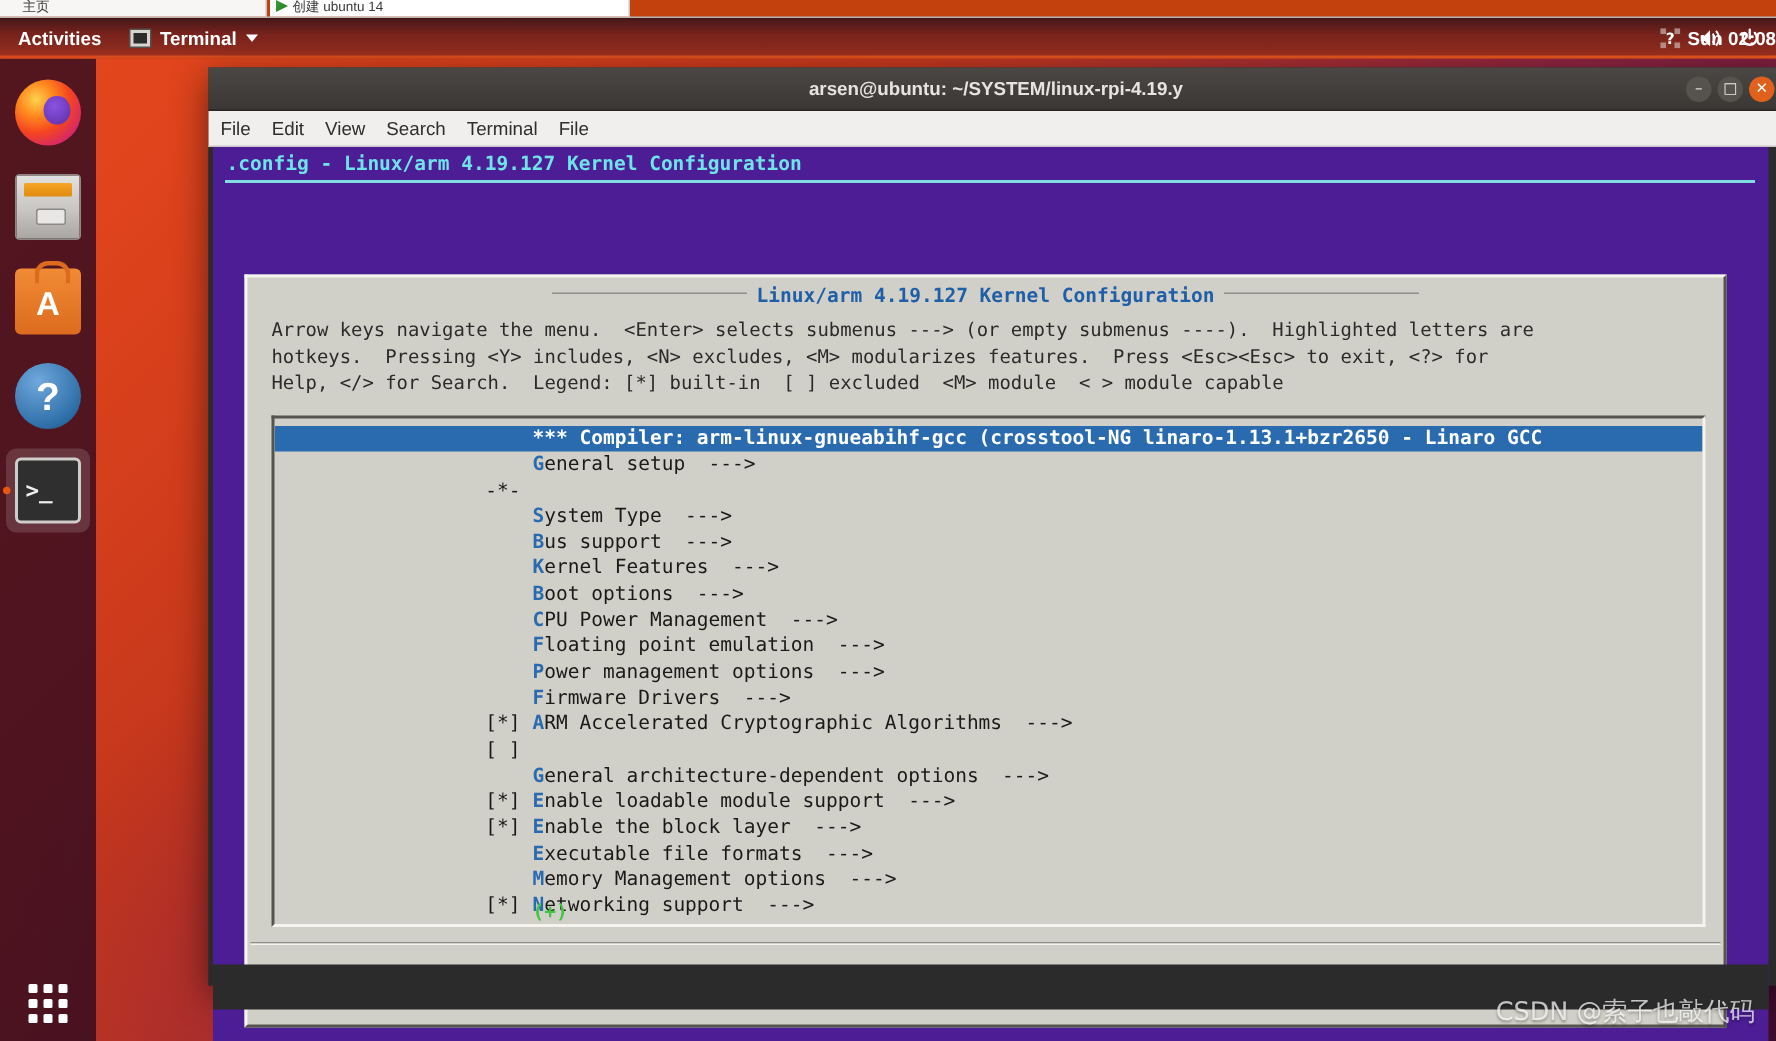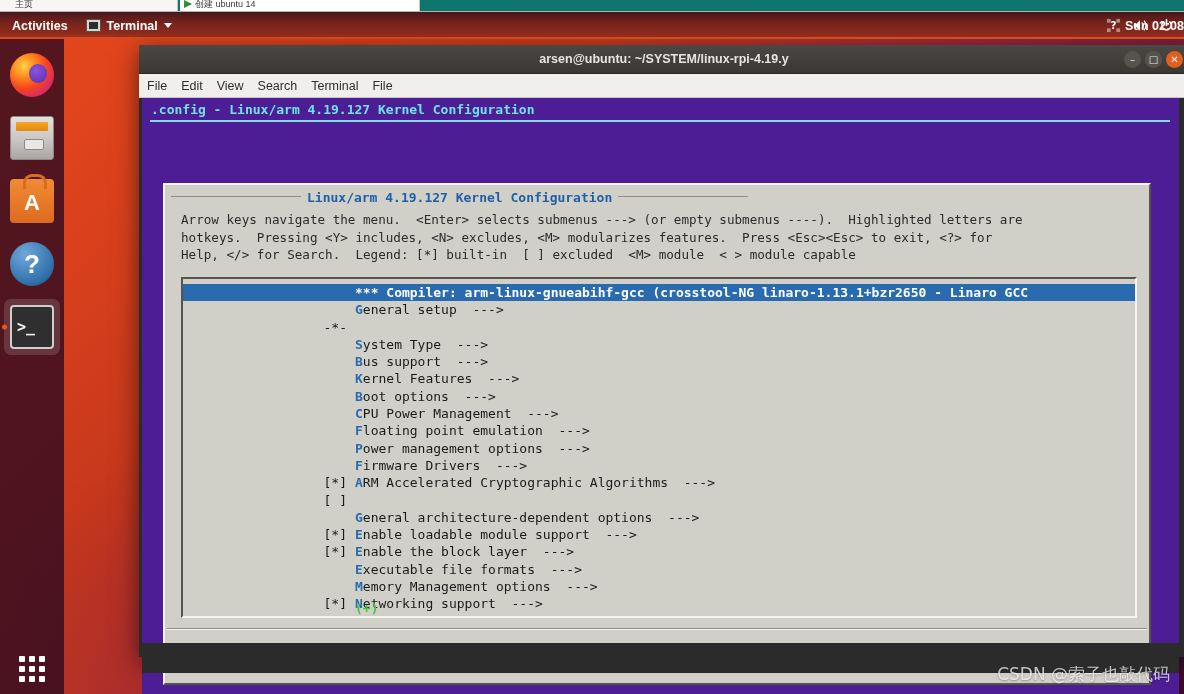--- a/index.html
+++ b/index.html
@@ -23,21 +23,21 @@
     content: "";
     position: absolute; inset: 0;
     background:
       radial-gradient(ellipse 700px 380px at 62% 40%, rgba(255,140,60,0.18), transparent 70%),
       radial-gradient(ellipse 500px 260px at 30% 85%, rgba(120,20,70,0.35), transparent 70%);
   }
 
   
   #bg-window-strip {
     position: absolute; left: 0; top: 0; width: 1184px; height: 12px;
-    background: #0f766e;
+    background: #c2410c;
     border-bottom: 1px solid #b8b4b0;
     overflow: hidden;
     z-index: 1;
   }
   #bg-window-strip .tab {
     position: absolute; top: 0; height: 12px;
     background: #f7f6f5;
     border-right: 1px solid #c9c5c1;
     font-size: 9px; color: #3a3a3a;
     line-height: 9px;
@@ -270,21 +270,21 @@
     width: 988px; height: 502px;
     background: #d1d0c8;
     border-top: 2px solid #f4f3ee;
     border-left: 2px solid #f4f3ee;
     border-right: 2px solid #56544f;
     border-bottom: 2px solid #56544f;
     font-family: "DejaVu Sans Mono", monospace;
   }
   #mc-dlg-title {
     position: absolute; left: 0; right: 0; top: 5px;
-    text-align: left;
+    text-align: center;
     font-size: 13px; font-weight: bold; color: #1f5fa8;
   }
   #mc-dlg-title .rule {
     display: inline-block; width: 130px; height: 1px;
     background: #8f8d87; vertical-align: 5px; margin: 0 6px;
   }
   #mc-help {
     position: absolute; left: 16px; top: 26px; right: 10px;
     font-size: 12.6px; line-height: 17.5px;
     color: #2b2b2b;

